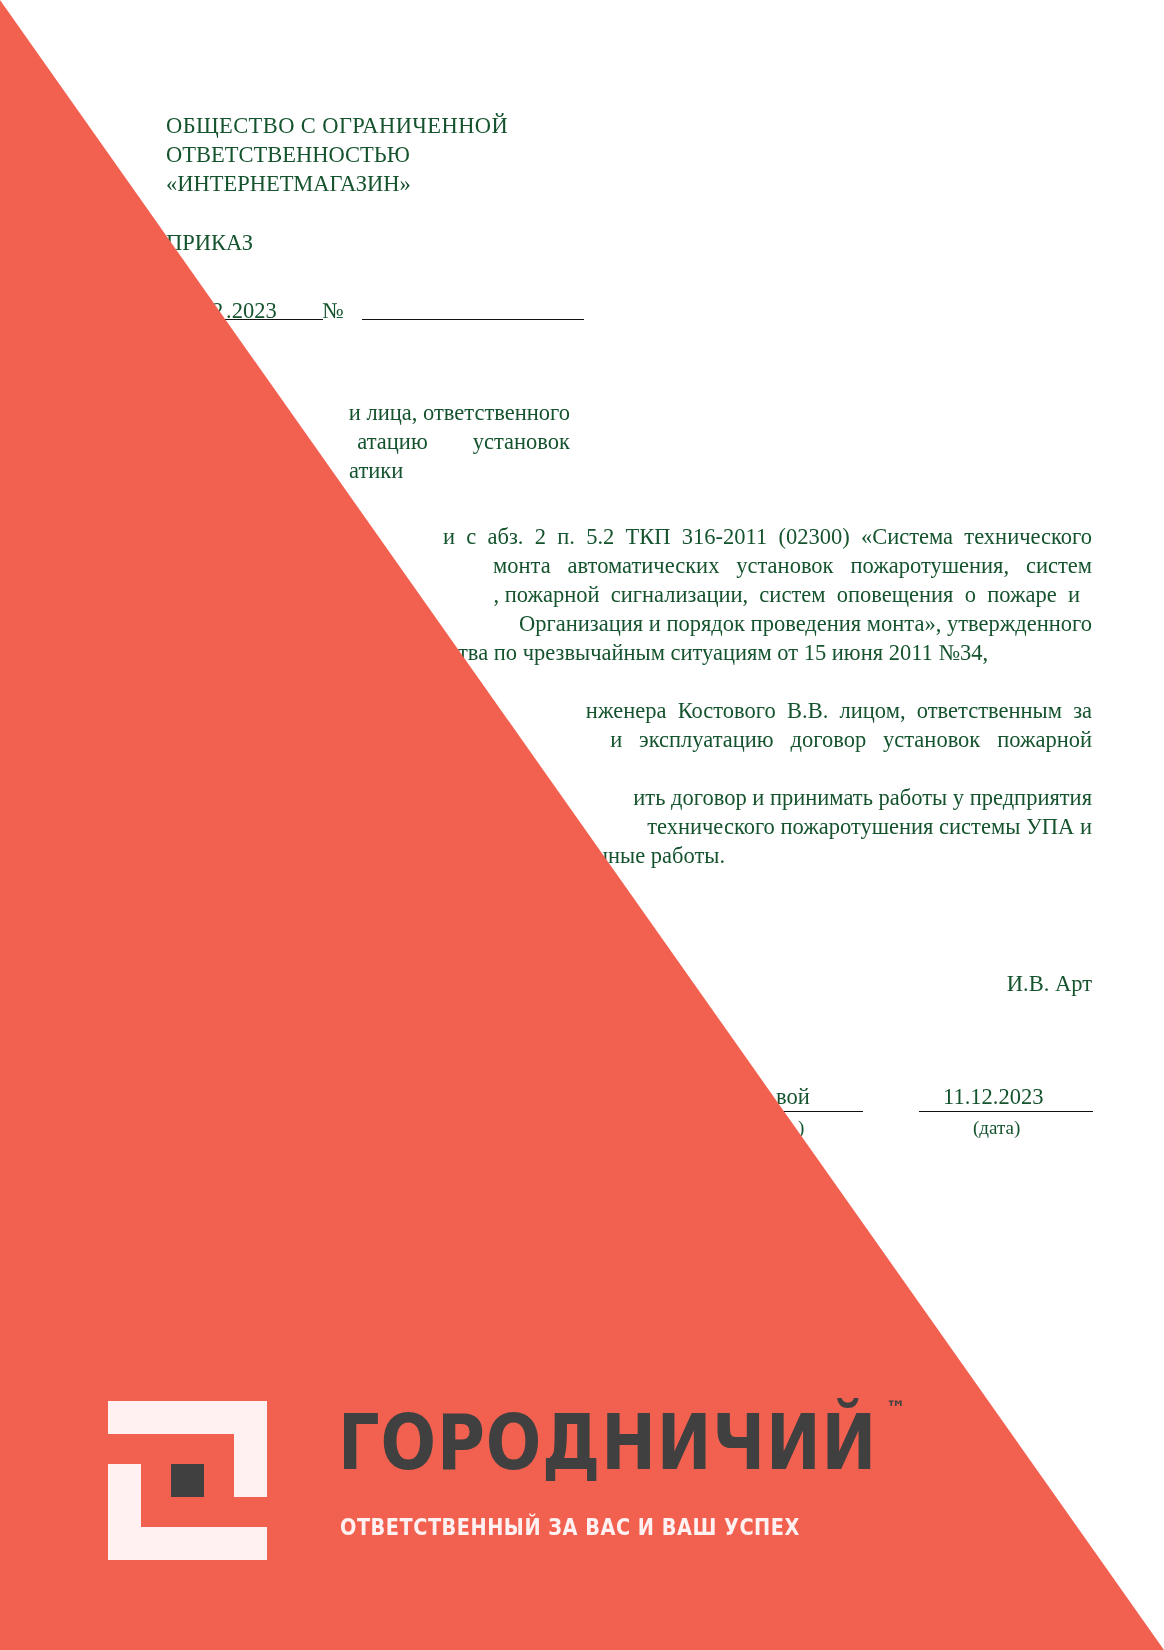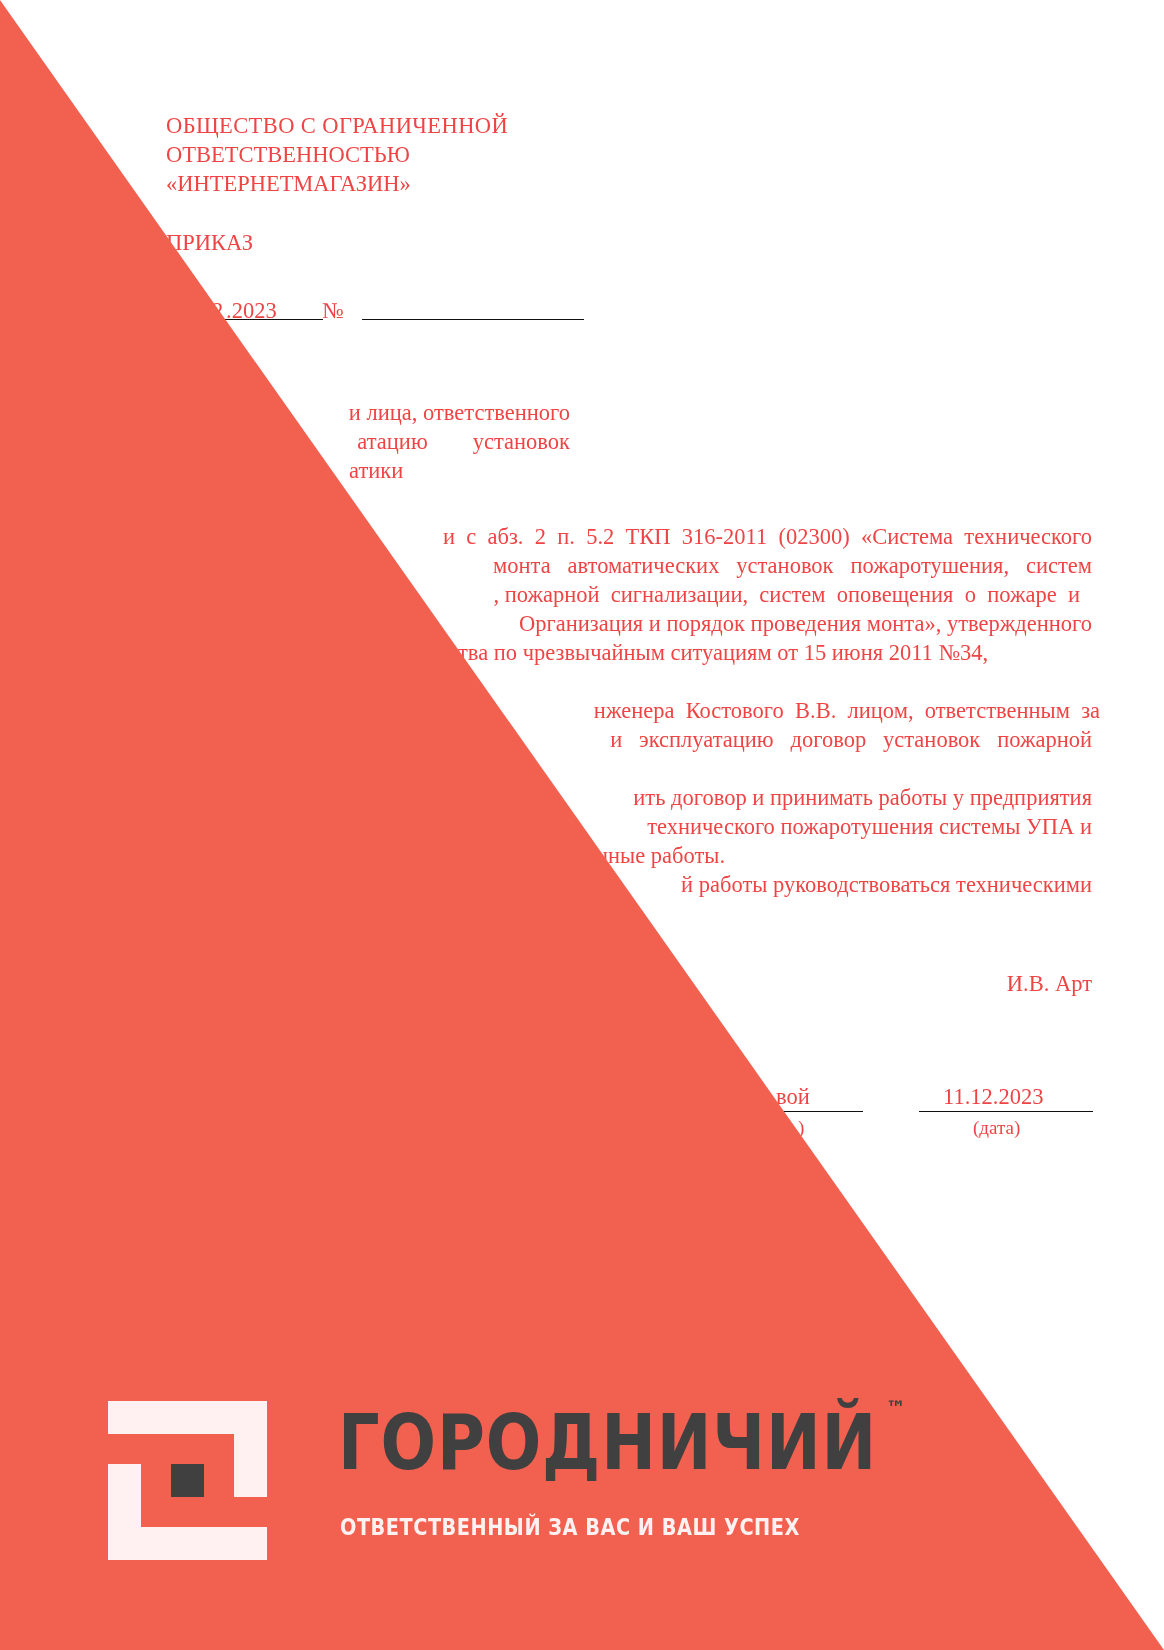--- a/index.html
+++ b/index.html
@@ -1,18 +1,18 @@
 <!DOCTYPE html>
 <html><head>
 <meta charset="utf-8">
 <style>
   html, body { margin: 0; padding: 0; }
   body { width: 1164px; height: 1650px; position: relative; overflow: hidden; background: #ffffff; }
   .page { position: absolute; inset: 0; background: #ffffff; }
-  .t { position: absolute; font-family: "Liberation Serif", serif; font-size: 22.5px; color: #ef4444; white-space: nowrap; line-height: 1; }
+  .t { position: absolute; font-family: "Liberation Serif", serif; font-size: 22.5px; color: #14532d; white-space: nowrap; line-height: 1; }
   .r { text-align: right; }
   .uline { position: absolute; height: 0; border-top: 1.6px solid #111111; }
   .small { font-size: 19px; }
   .overlay { position: absolute; inset: 0; background: #f26150; clip-path: polygon(0 0, 0 100%, 100% 100%); }
   .logo-mark { position: absolute; left: 108px; top: 1401px; width: 160px; height: 160px; }
   .lm { position: absolute; background: #fff1f1; }
   .lm-dark { position: absolute; background: #404040; }
   .wordmark { position: absolute; left: 338px; top: 1405px; font-family: "DejaVu Sans", sans-serif; font-weight: bold; font-size: 76px; letter-spacing: 1px; color: #404040; line-height: 1; white-space: nowrap; transform: scaleX(0.86); transform-origin: left top; }
   .tm { position: absolute; left: 886px; top: 1398px; font-family: "DejaVu Sans", sans-serif; font-weight: bold; font-size: 20px; color: #404040; line-height: 1; }
   .tagline { position: absolute; left: 340px; top: 1516px; font-family: "DejaVu Sans", sans-serif; font-weight: bold; font-size: 23px; color: #fff1f1; letter-spacing: 0.6px; line-height: 1; white-space: nowrap; transform: scaleX(0.84); transform-origin: left top; }
@@ -37,28 +37,27 @@
   <div class="t r" style="right:594px; top:402px;">и  лица,  ответственного</div>
   <div class="t r" style="right:594px; top:431px; white-space:pre;">атацию        установок</div>
   <div class="t" style="left:349px; top:460px;">атики</div>
 
   <div class="t r" style="right:72px; top:526px; white-space:pre;">и  с  абз.  2  п.  5.2  ТКП  316-2011  (02300)  «Система  технического</div>
   <div class="t r" style="right:72px; top:555px; white-space:pre;">монта   автоматических   установок   пожаротушения,   систем</div>
   <div class="t r" style="right:84px; top:584px; white-space:pre;">, пожарной  сигнализации,  систем  оповещения  о  пожаре  и</div>
   <div class="t r" style="right:72px; top:613px; white-space:pre;">Организация и порядок проведения монта», утвержденного</div>
   <div class="t" style="left:448px; top:642px; white-space:pre;">ства по чрезвычайным ситуациям от 15 июня 2011 №34,</div>
 
-  <div class="t r" style="right:64px; top:700px; white-space:pre;">нженера  Костового  В.В.  лицом,  ответственным  за</div>
+  <div class="t r" style="right:72px; top:700px; white-space:pre;">нженера  Костового  В.В.  лицом,  ответственным  за</div>
   <div class="t r" style="right:72px; top:729px; white-space:pre;">  и   эксплуатацию   договор   установок   пожарной</div>
 
   <div class="t r" style="right:72px; top:787px; white-space:pre;">ить договор и принимать работы у предприятия</div>
   <div class="t r" style="right:72px; top:816px; white-space:pre;"> технического пожаротушения системы УПА и</div>
   <div class="t" style="left:596px; top:845px; white-space:pre;">нные работы.</div>
 
-  <div class="t r" style="right:72px; top:874px; white-space:pre;">й работы руководствоваться техническими</div>
 
   <div class="t r" style="right:72px; top:961px;margin-top:12px;">И.В. Арт</div>
 
   <div class="t" style="left:776px; top:1086px;">вой</div>
   <div class="uline" style="left:720px; top:1111px; width:143px;"></div>
   <div class="t small" style="left:798px; top:1118px;">)</div>
 
   <div class="t" style="left:943px; top:1086px;">11.12.2023</div>
   <div class="uline" style="left:919px; top:1111px; width:174px;"></div>
   <div class="t small" style="left:973px; top:1118px;">(дата)</div>

